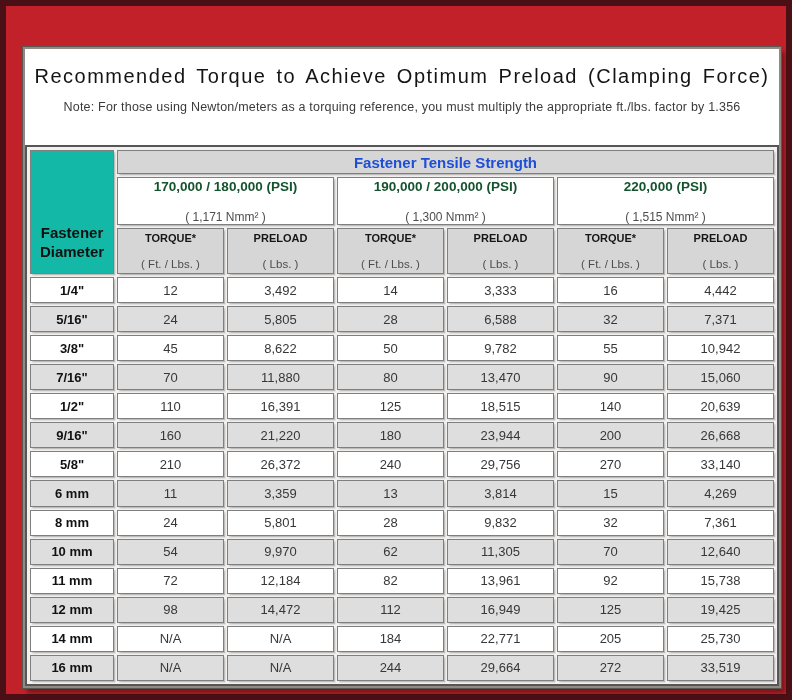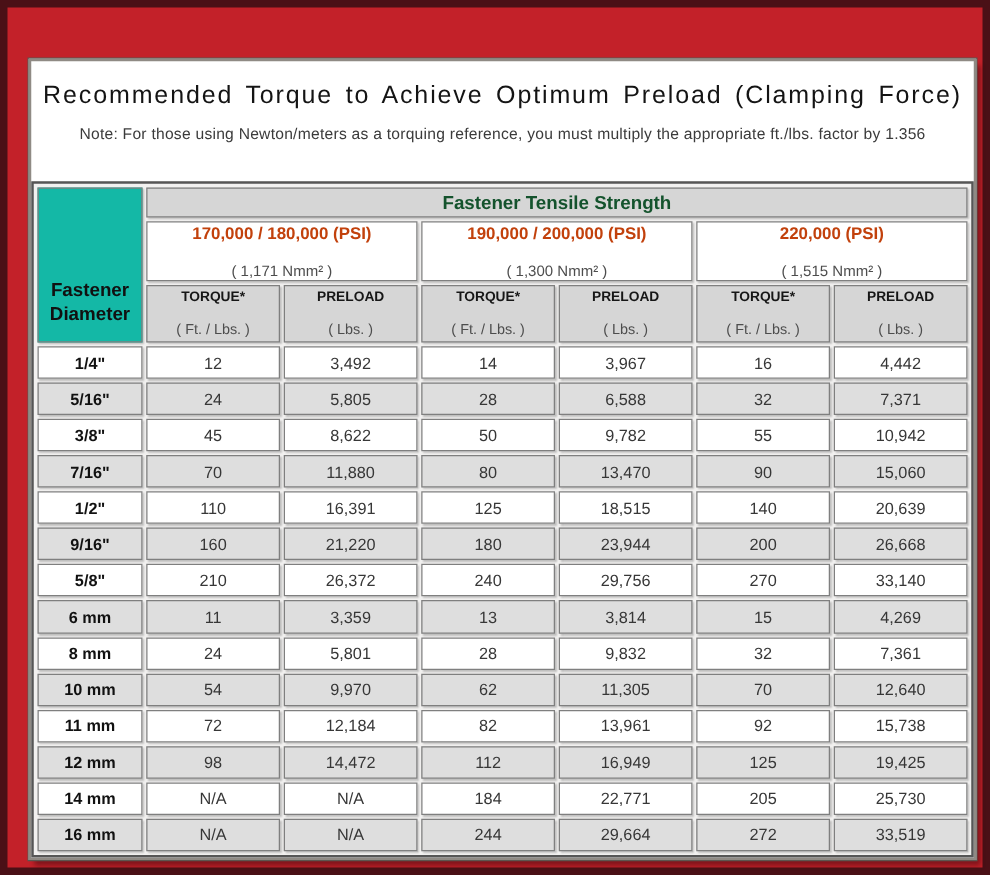--- a/index.html
+++ b/index.html
@@ -70,27 +70,27 @@
     vertical-align: bottom;
     padding-bottom: 12px;
     font-size: 15px;
     line-height: 19px;
     color: #111;
   }
   tr.r-tensile th.tensile {
     background: #d6d6d6;
     height: 22px;
     font-size: 15px;
-    color: #14532d;
+    color: #1d4ed8;
   }
   tr.r-psi td {
     background: #ffffff;
     height: 46px;
   }
-  .psi-main { font-size: 13.5px; font-weight: bold; color: #c2410c; }
+  .psi-main { font-size: 13.5px; font-weight: bold; color: #14532d; }
   .psi-sub  { font-size: 12px; color: #4d4d4d; margin-top: 16px; }
   tr.r-cols th {
     background: #d6d6d6;
     height: 44px;
     font-weight: normal;
   }
   .colh-main { font-size: 11px; font-weight: bold; color: #161616; }
   .colh-sub  { font-size: 11.5px; color: #4d4d4d; margin-top: 14px; }
   tbody td {
     height: 24px;
@@ -170,21 +170,21 @@
             <div class="colh-sub">( Lbs. )</div>
           </th>
         </tr>
       </thead>
       <tbody>
           <tr>
             <td class="diam">1/4"</td>
             <td class="val">12</td>
             <td class="val">3,492</td>
             <td class="val">14</td>
-            <td class="val">3,967</td>
+            <td class="val">3,333</td>
             <td class="val">16</td>
             <td class="val">4,442</td>
           </tr>
           <tr class="alt">
             <td class="diam">5/16"</td>
             <td class="val">24</td>
             <td class="val">5,805</td>
             <td class="val">28</td>
             <td class="val">6,588</td>
             <td class="val">32</td>

